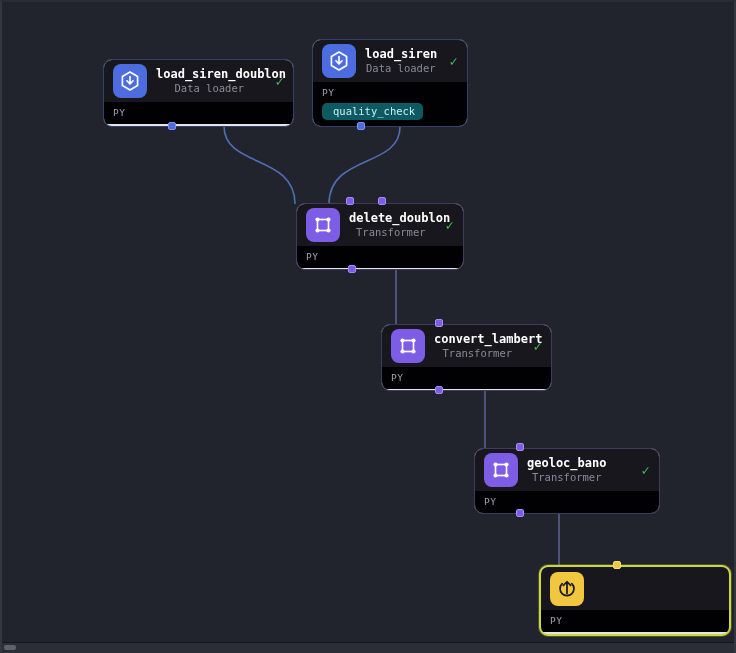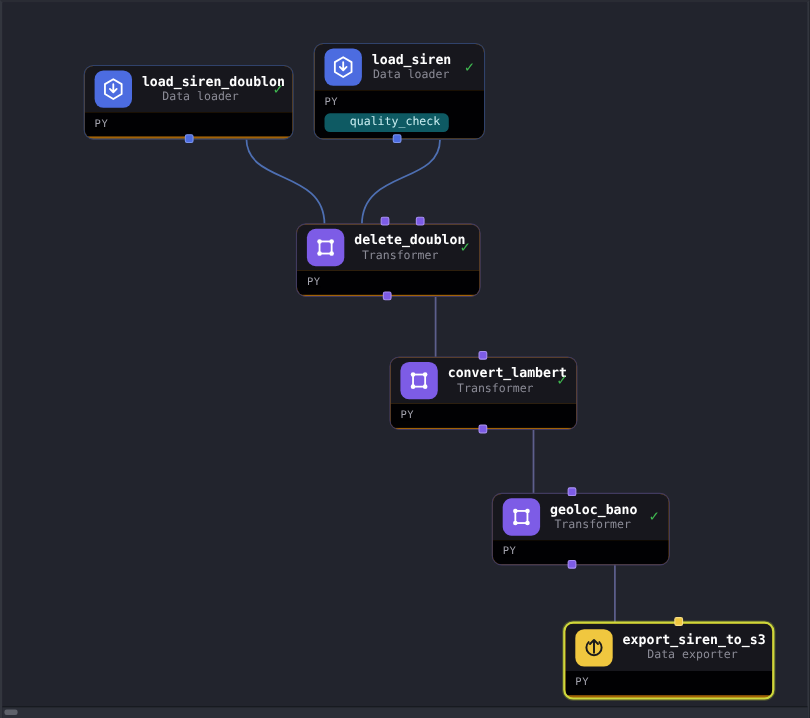--- a/index.html
+++ b/index.html
@@ -21,23 +21,24 @@
     position: absolute;
     left: 0; top: 0;
     width: 736px; height: 653px;
     pointer-events: none;
   }
 
   
   .node {
     position: absolute;
     border-radius: 9px;
-    background: #a16207;
+    background: #e5e5e5;
     overflow: hidden;
     cursor: pointer;
+    margin-left: 27px;
   }
   .node.loader      { border: 1px solid #30426b; }
   .node.transformer { border: 1px solid #413a5f; }
   .node.exporter    { border: 2px solid #cdd83c; box-shadow: 0 0 0 1px rgba(205,216,60,.25); }
 
   .node-header {
     display: flex;
     align-items: center;
     gap: 9px;
     height: 42px;
@@ -88,21 +89,21 @@
     font-size: 9.5px;
     letter-spacing: .5px;
     display: block;
   }
   .tag-badge {
     display: inline-block;
     margin-top: 5px;
     background: #0e5a63;
     color: #c9eef1;
     font-size: 10.5px;
-    padding: 2px 8px 3px 23px;
+    padding: 2px 8px 3px 11px;
     border-radius: 5px;
   }
 
   
   .handle {
     position: absolute;
     width: 8px; height: 8px;
     border-radius: 2px;
   }
   .handle.blue   { background: #4c6ce0; border: 1px solid #7b94ec; }
@@ -214,21 +215,21 @@
         <span class="node-title">convert_lambert</span>
         <span class="node-subtitle">Transformer</span>
       </div>
       <span class="check">✓</span>
     </div>
     <div class="node-footer">
       <span class="lang-label">PY</span>
     </div>
   </div>
 
-  <div class="node transformer" style="left:445px; top:446px; width:162px; height:66px;">
+  <div class="node transformer" style="left:445px; top:446px; width:186px; height:66px;">
     <div class="node-header">
       <span class="block-icon purple">
         <svg width="22" height="22" viewBox="0 0 20 20">
           <rect x="5" y="5" width="10" height="10" fill="none" stroke="#ffffff" stroke-width="1.5"></rect>
           <circle cx="5" cy="5" r="1.9" fill="#ffffff"></circle>
             <circle cx="15" cy="5" r="1.9" fill="#ffffff"></circle>
           <circle cx="5" cy="15" r="1.9" fill="#ffffff"></circle>
             <circle cx="15" cy="15" r="1.9" fill="#ffffff"></circle>
         </svg>
       </span>
@@ -244,24 +245,20 @@
   </div>
 
   <div class="node exporter" style="left:510px; top:563px; width:192px; height:71px;">
     <div class="node-header">
       <span class="block-icon yellow">
         <svg width="22" height="22" viewBox="0 0 20 20">
           <path d="M5.6 5.2 A6.3 6.3 0 1 0 14.4 5.2" fill="none" stroke="#1b1b1b" stroke-width="1.6" stroke-linecap="round"></path>
           <path d="M10 14 L10 3.6 M6.7 6.8 L10 3.4 L13.3 6.8" fill="none" stroke="#1b1b1b" stroke-width="1.6" stroke-linecap="round" stroke-linejoin="round"></path>
         </svg>
       </span>
-      <div class="titles">
-        <span class="node-title">export_siren_to_s3</span>
-        <span class="node-subtitle">Data exporter</span>
-      </div>
     </div>
     <div class="node-footer">
       <span class="lang-label">PY</span>
     </div>
   </div>
 
   <div class="handle blue" style="left:166px; top:120px;"></div>
   <div class="handle blue" style="left:355px; top:120px;"></div>
   <div class="handle purple" style="left:344px; top:195px;"></div>
   <div class="handle purple" style="left:376px; top:195px;"></div>

